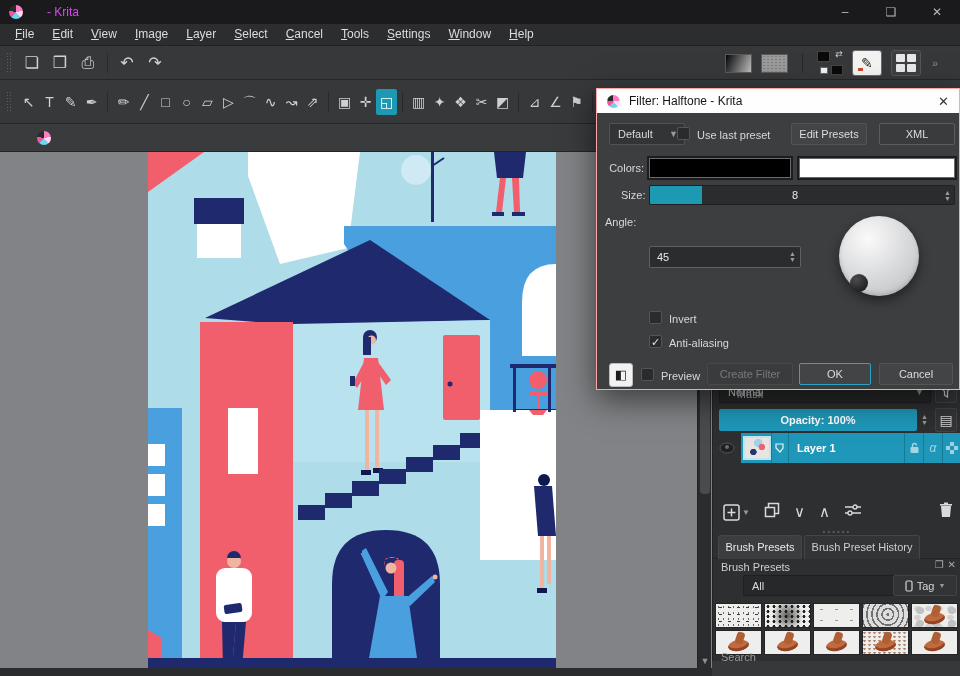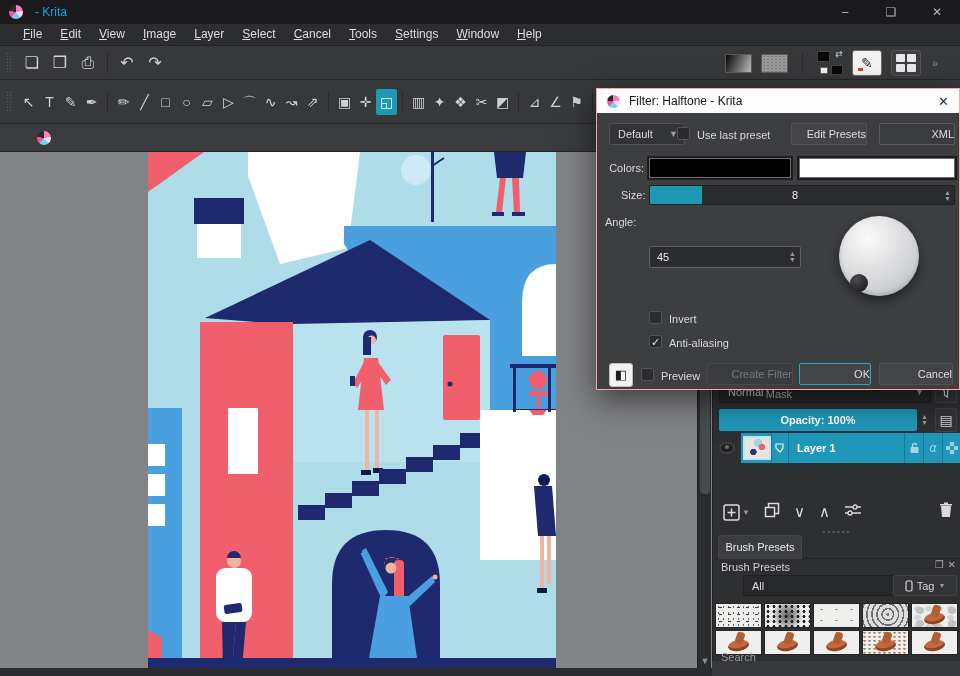--- a/index.html
+++ b/index.html
@@ -3,26 +3,26 @@
 <meta charset="utf-8">
 <style>
   html,body{margin:0;padding:0;background:#555;}
   *{box-sizing:border-box;font-family:"Liberation Sans",sans-serif;}
   #app{position:relative;width:960px;height:676px;background:#37383a;overflow:hidden;user-select:none;}
 
   
   .titlebar{position:absolute;left:0;top:0;width:960px;height:24px;background:#1a1a1c;display:flex;align-items:center;}
   .krita-logo{width:14px;height:14px;border-radius:50%;margin-left:9px;
     background:conic-gradient(#ff7bc3 0 22%,#ffd9ef 22% 38%,#6cd6f2 38% 62%,#f155a2 62% 78%,#2a2a2a 78% 100%);}
-  .win-title{color:#0ea5e9;font-size:12px;margin-left:12px;}
+  .win-title{color:#d946ef;font-size:12px;margin-left:24px;}
   .win-controls{position:absolute;right:0;top:0;height:24px;display:flex;align-items:center;}
   .win-btn{width:46px;text-align:center;color:#b9b9bd;font-size:12px;line-height:24px;}
 
   
-  .menubar{position:absolute;left:0;top:24px;width:960px;height:22px;background:#2c2d2f;border-bottom:1px solid #222224;display:flex;align-items:center;padding-left:14px;}
+  .menubar{position:absolute;left:0;top:24px;width:960px;height:22px;background:#2c2d2f;border-bottom:1px solid #222224;display:flex;align-items:center;padding-left:6px;}
   .menu-item{display:inline-block;color:#dcdcde;font-size:12px;padding:0 9px;line-height:21px;}
   .menu-item::first-letter{text-decoration:underline;}
 
   
   .toolbar{position:absolute;left:0;top:46px;width:960px;height:34px;background:#37383a;border-bottom:1px solid #262628;display:flex;align-items:center;}
   .grip{width:6px;height:22px;margin:0 6px 0 6px;background-image:radial-gradient(#606062 .8px,transparent 1px);background-size:3px 3px;}
   .tbtn{width:28px;height:26px;text-align:center;line-height:26px;font-size:16px;color:#d2d2d4;}
   .sep{display:inline-block;width:1px;height:20px;background:#29292b;margin:0 5px;}
   .toolbar-right{position:absolute;right:22px;top:4px;display:flex;align-items:center;gap:9px;}
   .swatch-gradient{width:27px;height:19px;border:1px solid #5a5a5c;background:linear-gradient(115deg,#060606,#bfbfbf);}
@@ -92,21 +92,21 @@
   .bp-heart{background-image:radial-gradient(circle at 30% 45%,#b0866f 1px,transparent 1.3px);background-size:5px 4px;}
   .search-row{position:absolute;left:8px;top:514px;width:232px;color:#9a9a9c;font-size:11px;}
 
   
   .dialog{position:absolute;left:596px;top:88px;width:364px;height:302px;background:#3d3e40;border:1px solid #fca5a5;box-shadow:0 10px 30px rgba(0,0,0,.55);z-index:50;}
   .dlg-titlebar{position:absolute;left:0;top:-0px;width:362px;height:24px;background:#fefefe;display:flex;align-items:center;}
   .dlg-titlebar .krita-logo{width:13px;height:13px;margin-left:10px;}
   .dlg-title{color:#141414;font-size:12px;margin-left:9px;flex:1;}
   .dlg-close{color:#333;font-size:13px;margin-right:10px;}
   .dlg-label{position:absolute;color:#d8d8da;font-size:11px;}
-  .dbtn{position:absolute;height:22px;background:#434446;border:1px solid #545456;border-radius:2px;color:#dcdcde;font-size:11px;text-align:right;line-height:20px;}
+  .dbtn{position:absolute;height:22px;background:#434446;border:1px solid #545456;border-radius:2px;color:#dcdcde;font-size:11px;text-align:center;line-height:20px;}
   .dbtn.disabled{background:#3a3b3d;border-color:#48484a;color:#78797b;}
   .dbtn.primary{border-color:#2fa3c4;}
   .checkbox{position:absolute;width:13px;height:13px;background:#2a2b2d;border:1px solid #545456;border-radius:2px;color:#e4e4e6;font-size:11px;line-height:12px;text-align:center;}
   .swatch{position:absolute;height:20px;border:1px solid #6a6a6c;box-shadow:0 0 0 2px #1d1d1f;}
   .slider{position:absolute;left:52px;top:96px;width:306px;height:20px;background:#2b2c2e;border:1px solid #1f1f21;border-radius:2px;overflow:hidden;}
   .slider .fill{position:absolute;left:0;top:0;width:52px;height:20px;background:#1d99b3;}
   .slider .val{position:absolute;left:0;top:0;width:290px;text-align:center;color:#e8e8ea;font-size:11px;line-height:19px;}
   .spinbox{position:absolute;left:52px;top:157px;width:152px;height:22px;background:#2b2c2e;border:1px solid #606062;border-radius:2px;color:#e8e8ea;font-size:11px;line-height:20px;padding-left:7px;}
   .knob{position:absolute;left:242px;top:127px;width:80px;height:80px;border-radius:50%;
     background:radial-gradient(circle at 36% 28%,#fafafa,#d6d7d9 55%,#bdbec0 95%);box-shadow:0 5px 12px rgba(0,0,0,.45),inset 0 -2px 4px rgba(0,0,0,.15);}
@@ -377,20 +377,21 @@
             <path d="M2,4 H12 L11,15 H3 Z" fill="#dadadc"></path>
             <rect x="1" y="2" width="12" height="1.6" fill="#dadadc"></rect>
             <rect x="5" y="0.5" width="4" height="2" fill="#dadadc"></rect>
           </svg>
       </span>
     </div>
     <div class="dots-mini">••••••</div>
 
     <div class="dock-tabs">
       <div class="dtab active" style="left:5px;width:84px;">Brush Presets</div>
+      <div class="dtab" style="left:91px;width:116px;">Brush Preset History</div>
     </div>
 
     <div class="docker-title">Brush Presets</div>
     <div class="docker-icos">
       <span>❐</span>
       <span>✕</span>
     </div>
 
     <div class="combo" style="left:6px;top:438px;width:168px;height:21px;margin-left:24px;">
       <span>All</span>

